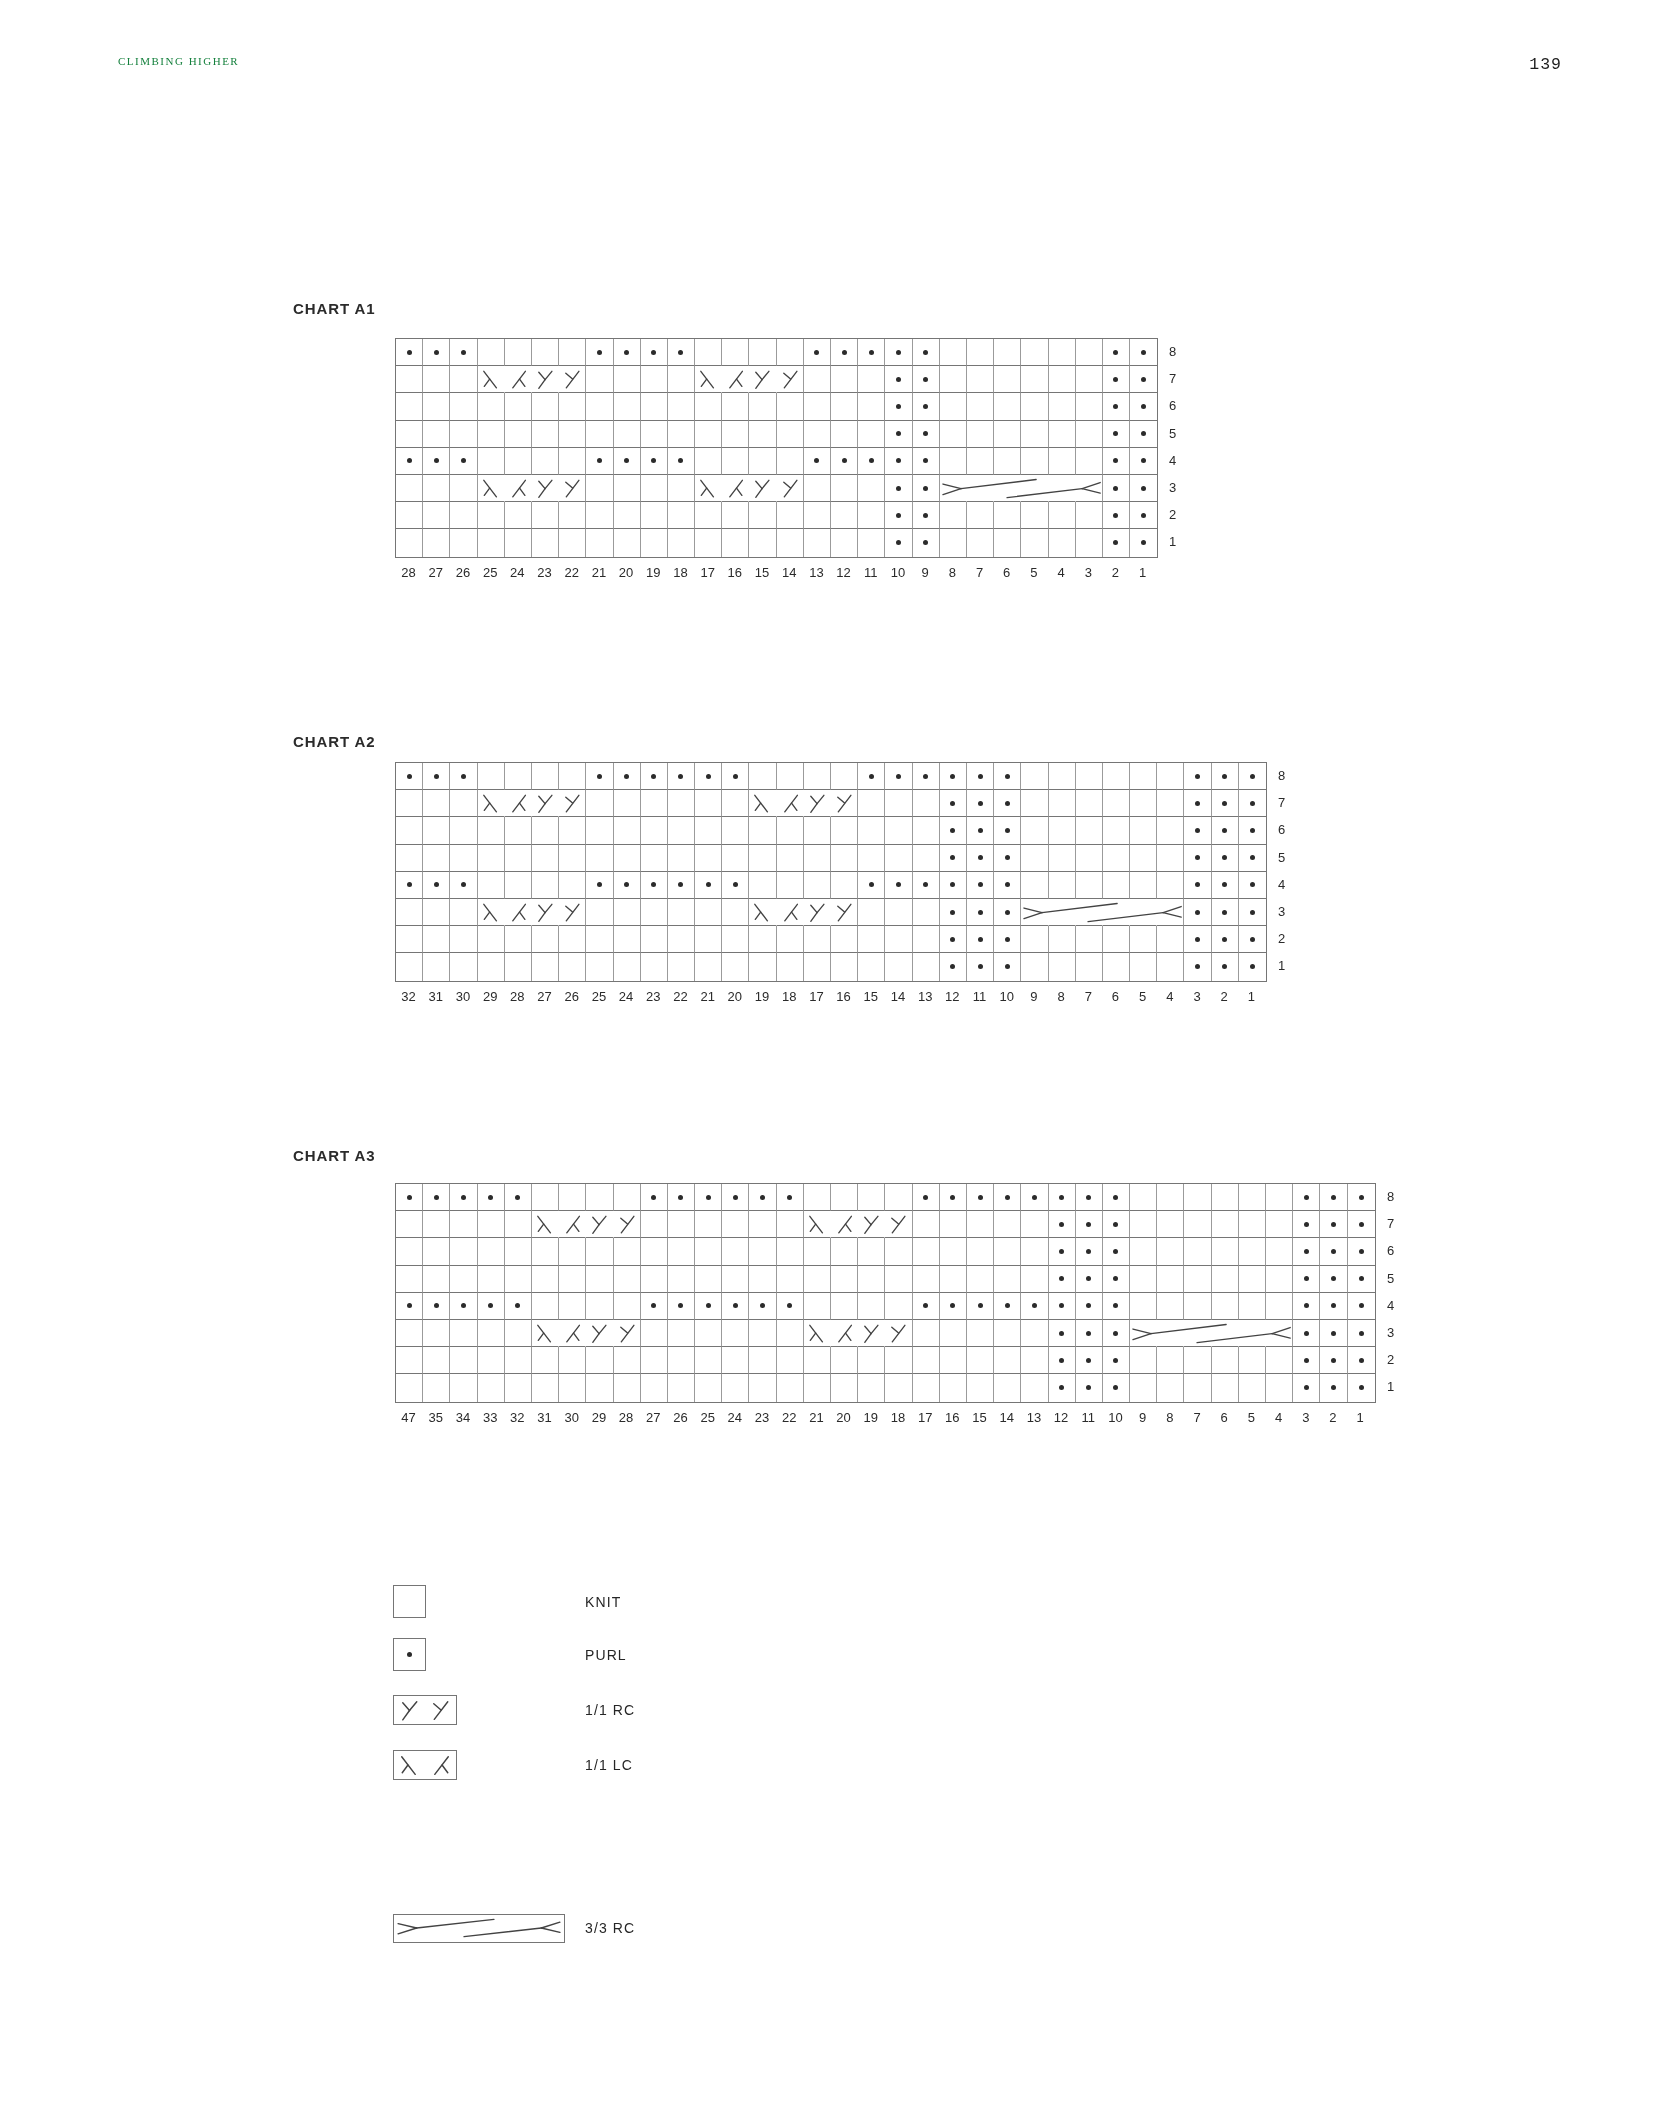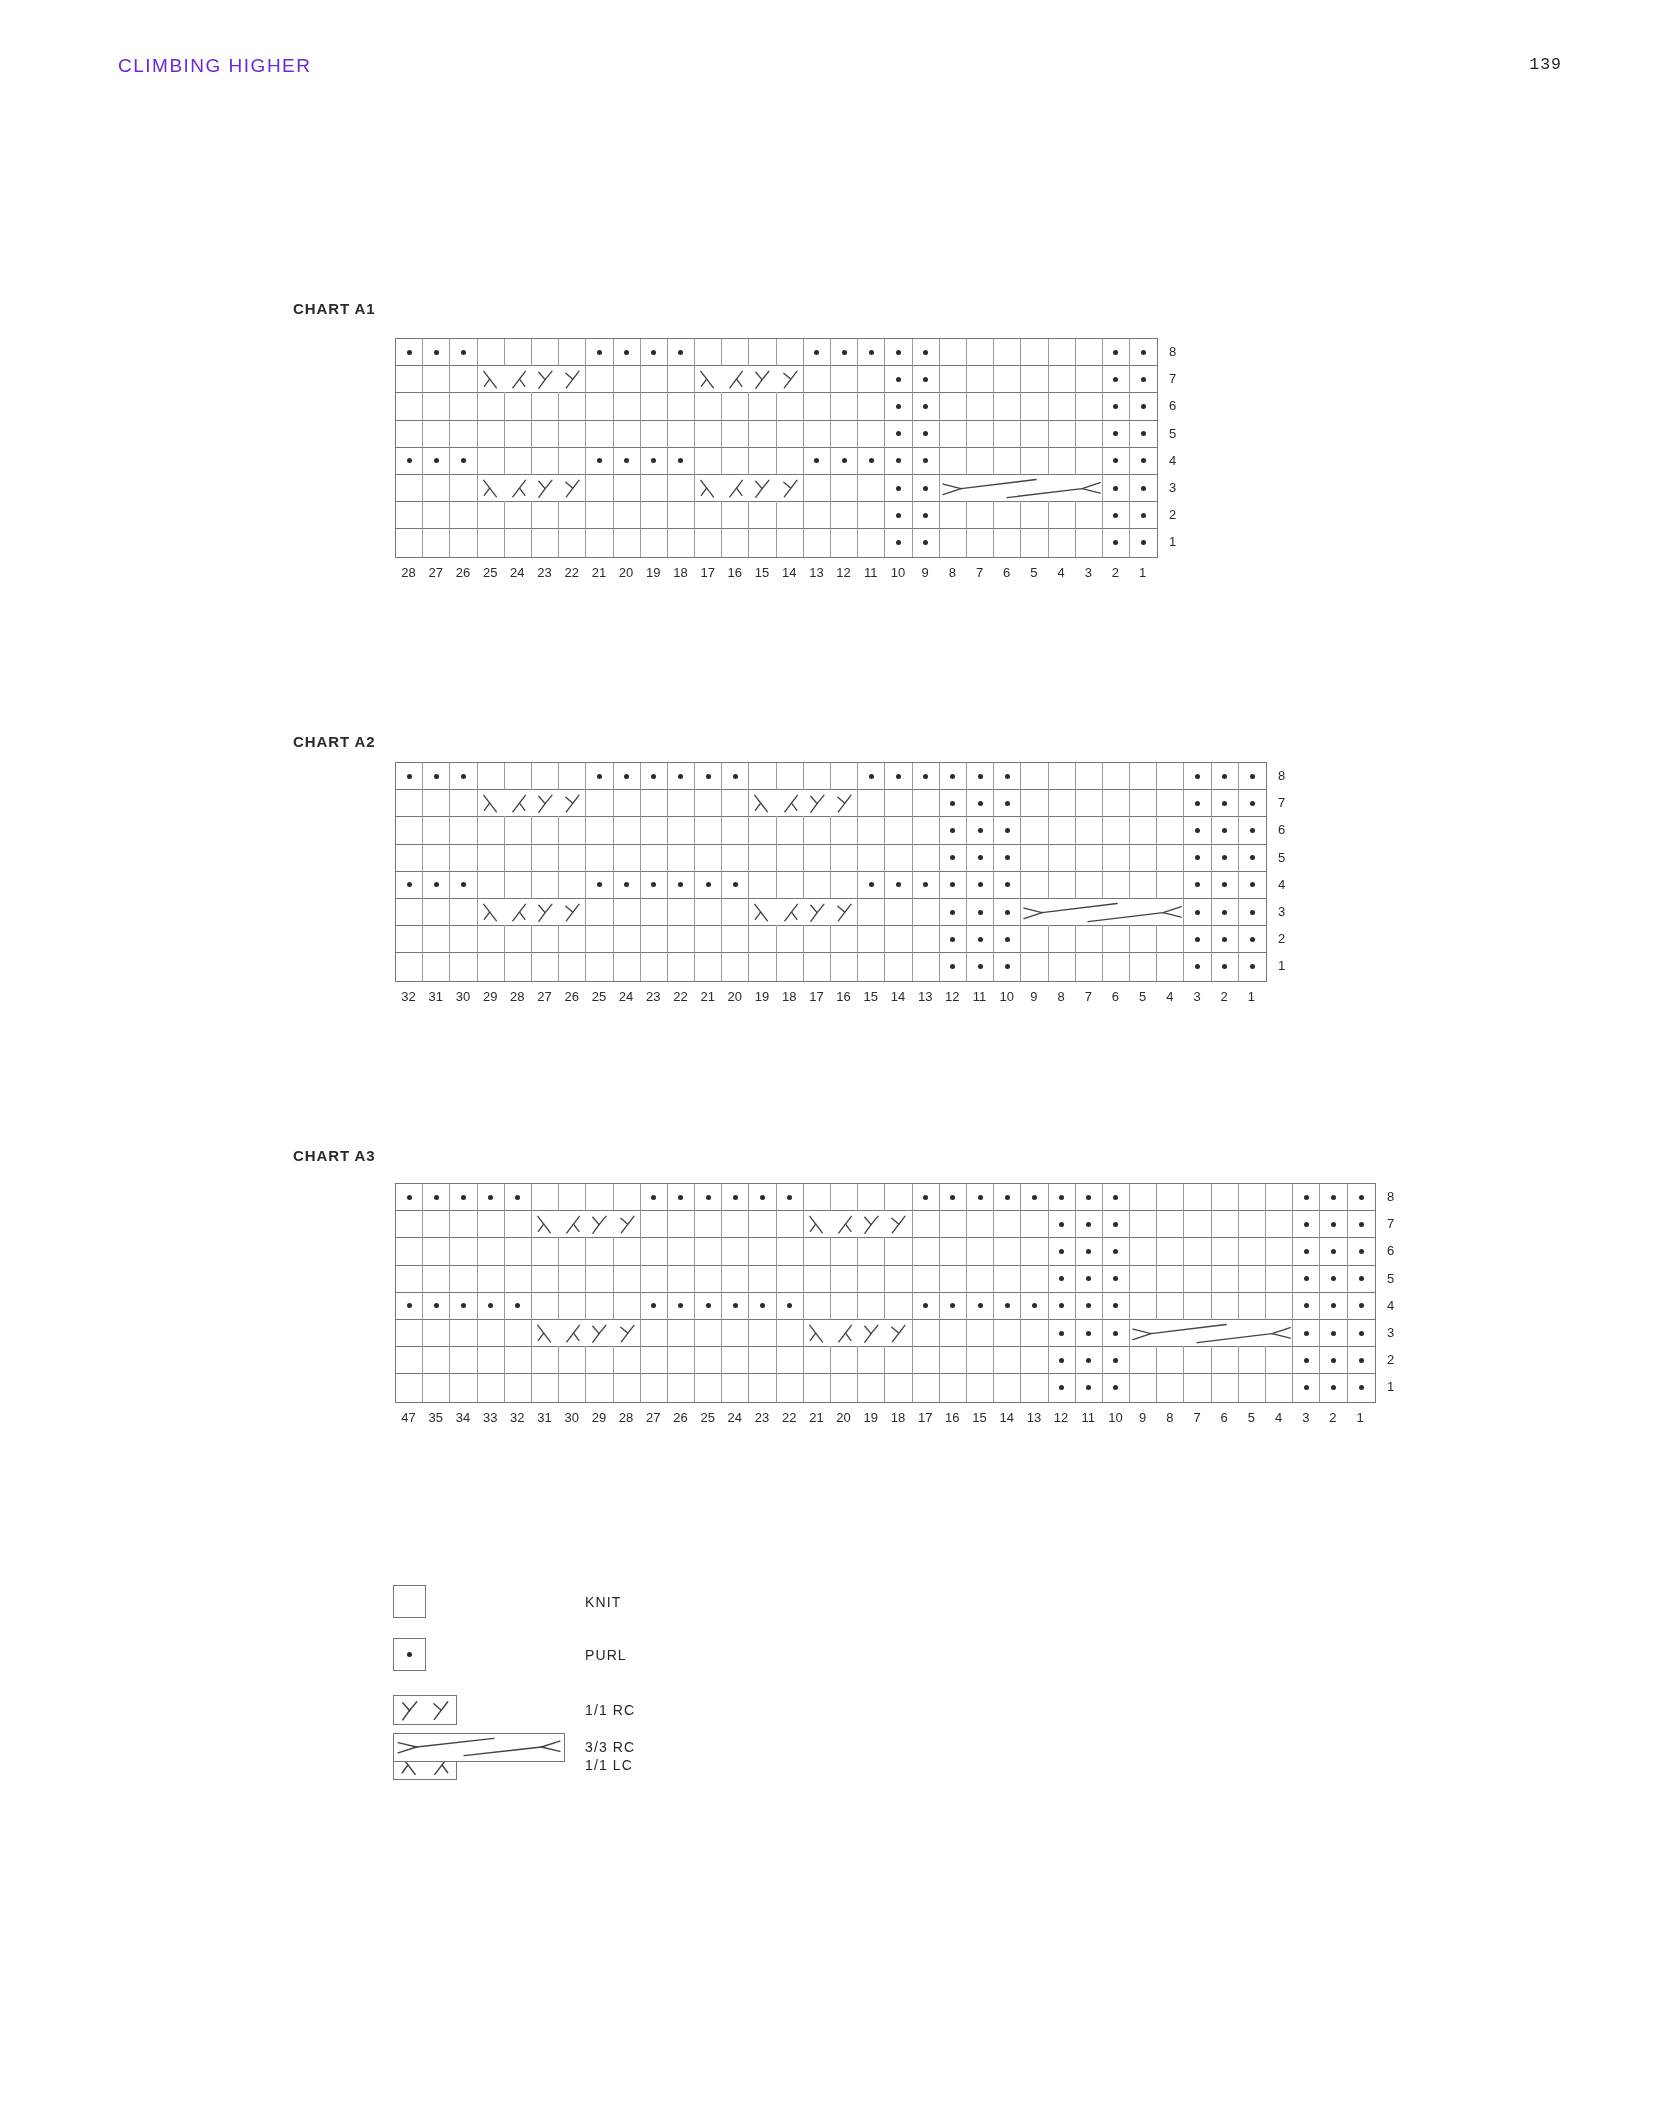--- a/index.html
+++ b/index.html
@@ -7,22 +7,22 @@
     --h:#757575;       
     --sym:#434343;     
     --dot:#2b2b2b;
     --txt:#262626;
     --cell:27.2px;
   }
   *{margin:0;padding:0;box-sizing:border-box;}
   html,body{background:#ffffff;}
   body{width:1654px;height:2116px;position:relative;font-family:"Liberation Sans",sans-serif;color:var(--txt);}
 
-  .hdr{position:absolute;top:55px;left:118px;font-family:Liberation Sans, sans-serif;
-       font-size:19px;letter-spacing:1.5px;color:#6d28d9;}
+  .hdr{position:absolute;top:55px;left:118px;font-family:Liberation Serif, serif;
+       font-size:11px;letter-spacing:1.5px;color:#15803d;}
   .pagenum{position:absolute;top:55px;right:92px;font-family:"Liberation Mono","DejaVu Sans Mono",monospace;
        font-size:16.5px;letter-spacing:1px;color:#1e1e1e;text-align:right;}
 
   .chart-title{position:absolute;font-size:15px;letter-spacing:.9px;color:#2b2b2b;font-weight:700;}
   .grid-wrap{position:absolute;}
   .grid{display:grid;border:1.6px solid var(--h);border-left-width:1.1px;border-right-width:1.1px;background:#fff;}
   .cell{position:relative;display:flex;align-items:center;justify-content:center;
         border-right:1px solid var(--v);border-bottom:1.6px solid var(--h);}
   .cell.merged{border-right-color:transparent;}
   .cell.br-none{border-right:none;}
@@ -1702,21 +1702,21 @@
         <span>
           <svg viewBox="0 0 27 27" class="glyph">
             <path d="M 21 5.5 L 8 22.5"></path>
             <path d="M 15 13.5 L 20.5 21"></path>
           </svg>
         </span>
       </div>
     </div>
   <div class="legend-label">1/1 LC</div>
 </div>
-<div class="legend-row" style="top:1729px;height:36px">
+<div class="legend-row" style="top:1910px;height:36px">
   <div class="legend-box" style="width:172px;height:29px">
       <svg viewBox="0 0 163 27" class="cablesvg" preserveAspectRatio="none" style="width: 168px; height: 26px; position: static;">
         <path d="M 3 19.5 L 21 13.5"></path>
         <path d="M 3 9 L 21 13.5"></path>
         <path d="M 21 13.5 L 96 4.5"></path>
         <path d="M 160 7.5 L 142 13.5"></path>
         <path d="M 160 18 L 142 13.5"></path>
         <path d="M 142 13.5 L 67 22.5"></path>
       </svg>
     </div>

